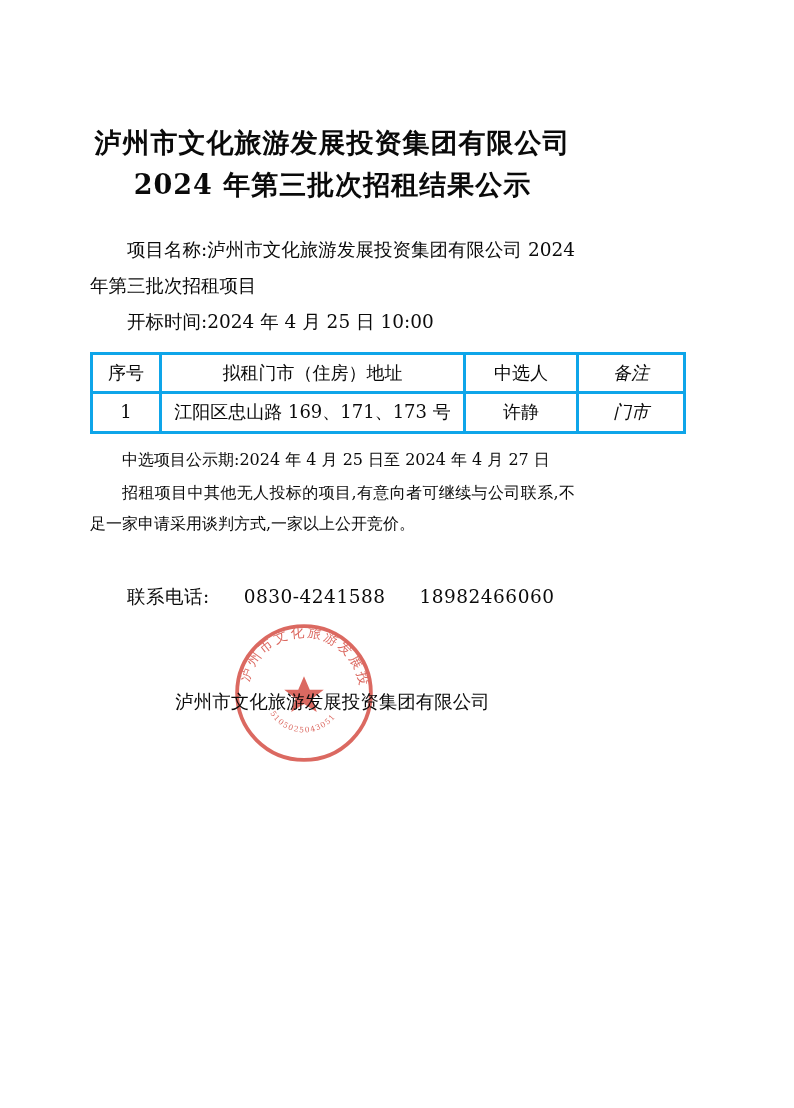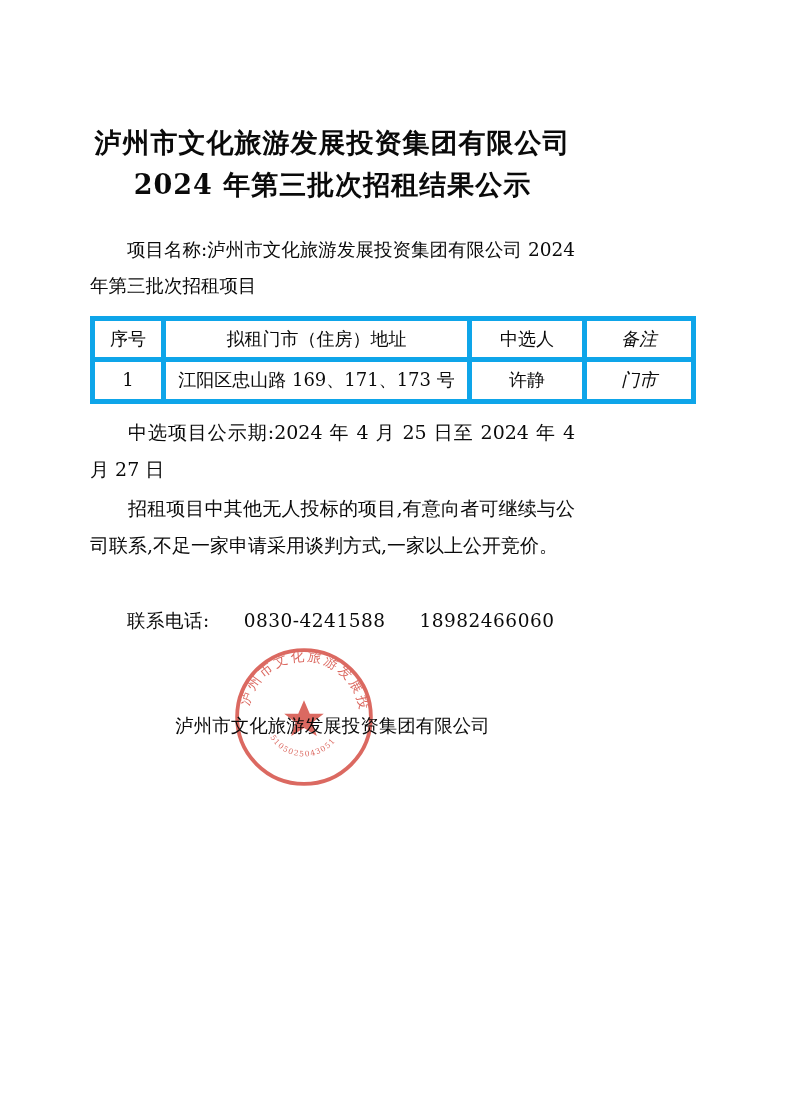--- a/index.html
+++ b/index.html
@@ -50,35 +50,35 @@
     text-align: justify;
     text-justify: inter-ideograph;
   }
   table.result {
     border-collapse: collapse;
     width: 565px;
     margin: 12px auto 10px auto;
     table-layout: fixed;
   }
   table.result td, table.result th {
-    border: 5px solid #0ea5e9;
+    border: 3px solid #0ea5e9;
     text-align: center;
     font-size: 18px;
     font-weight: normal;
     padding: 7px 2px 8px 2px;
     line-height: 1.2;
   }
   .col-no { width: 62px; }
   .col-addr { width: 297px; }
   .col-winner { width: 106px; }
   .col-remark { width: 100px; font-style: italic; }
 
   .tail-block {
     margin-top: 10px;
-    font-size: 19px;
+    font-size: 16px;
     line-height: 1.95;
   }
   .contact {
     margin-top: 44px;
     text-indent: 2em;
     font-size: 18.5px;
     letter-spacing: 0.5px;
   }
   .contact .gap { display: inline-block; width: 34px; }
 
@@ -107,20 +107,21 @@
 
 <div class="page">
 
   <div class="title-block">
     <div class="title-line">泸州市文化旅游发展投资集团有限公司</div>
     <div class="title-line">2024 年第三批次招租结果公示</div>
   </div>
 
   <div class="body-block">
     <p class="para-just">项目名称:泸州市文化旅游发展投资集团有限公司 2024 年第三批次招租项目</p>
+    <p class="para">开标时间:2024 年 4 月 25 日 10:00</p>
   </div>
 
   <table class="result">
     <thead>
       <tr>
         <th class="col-no">序号</th>
         <th class="col-addr">拟租门市（住房）地址</th>
         <th class="col-winner">中选人</th>
         <th class="col-remark">备注</th>
       </tr>

